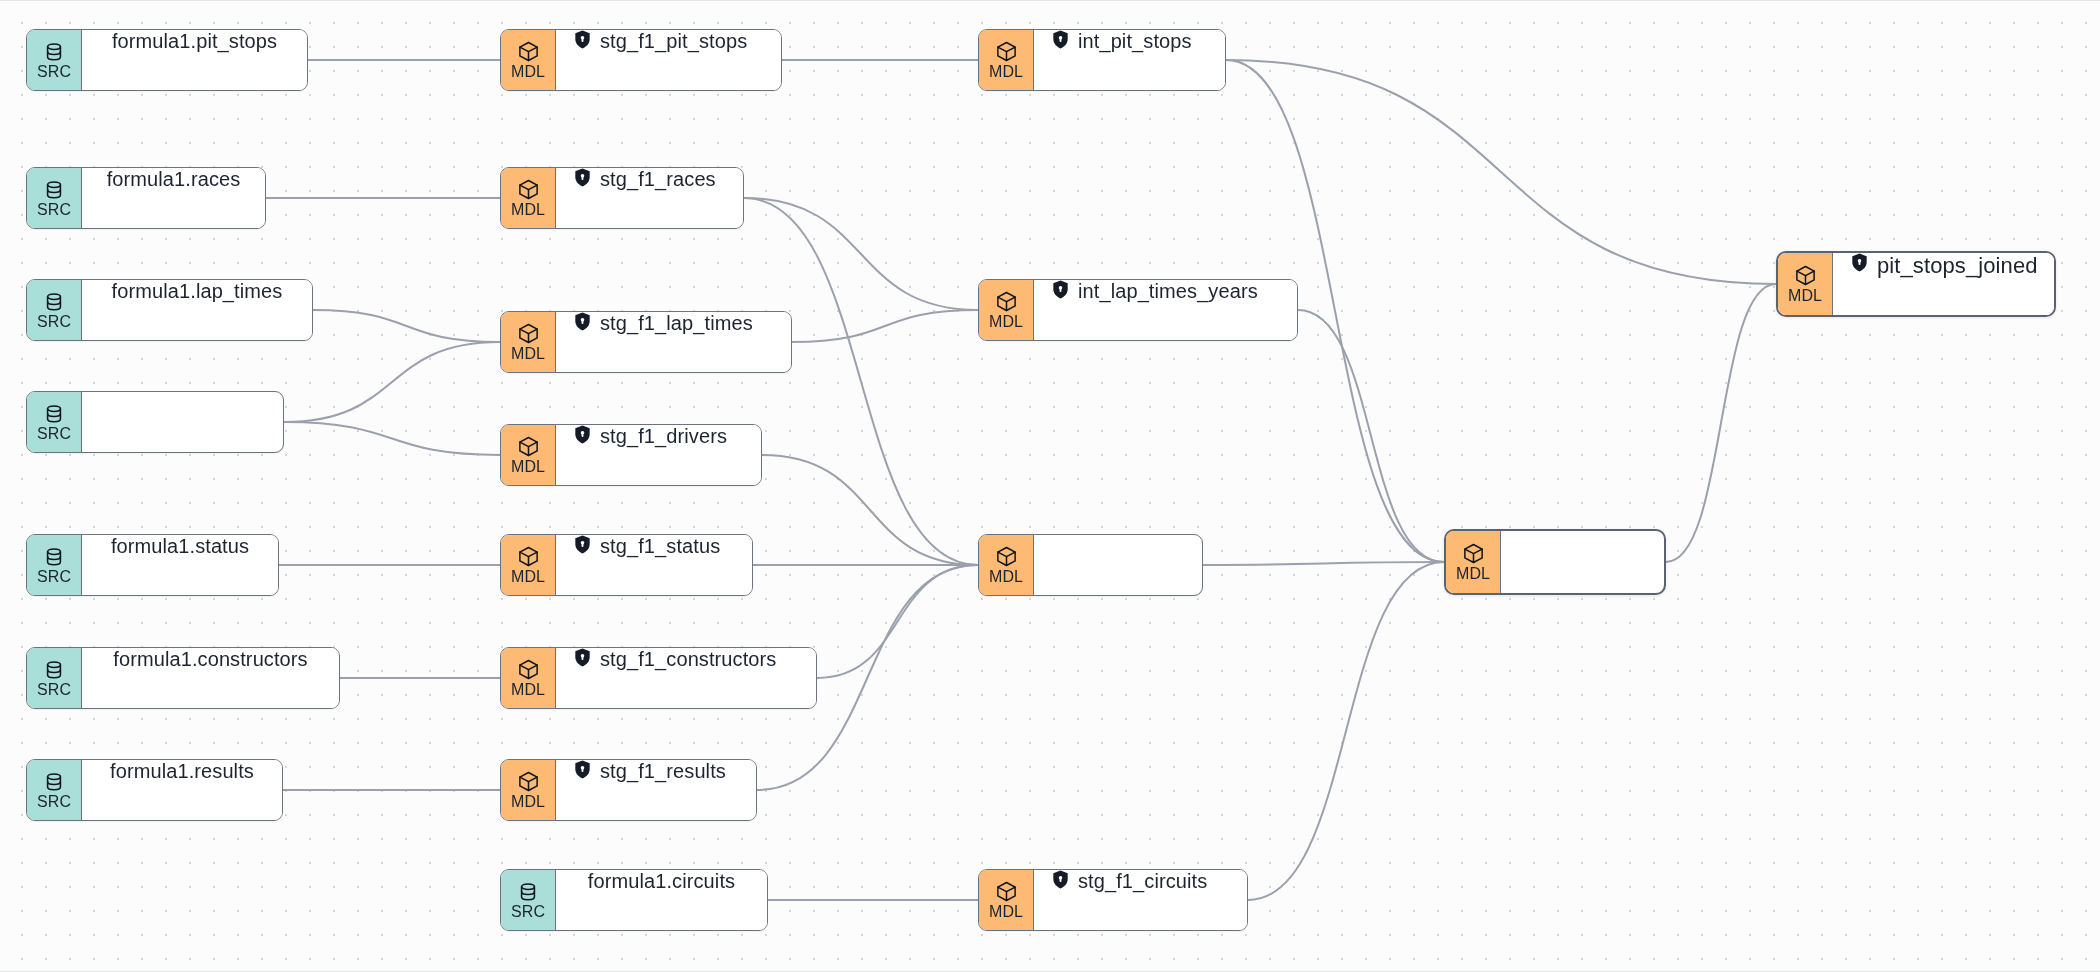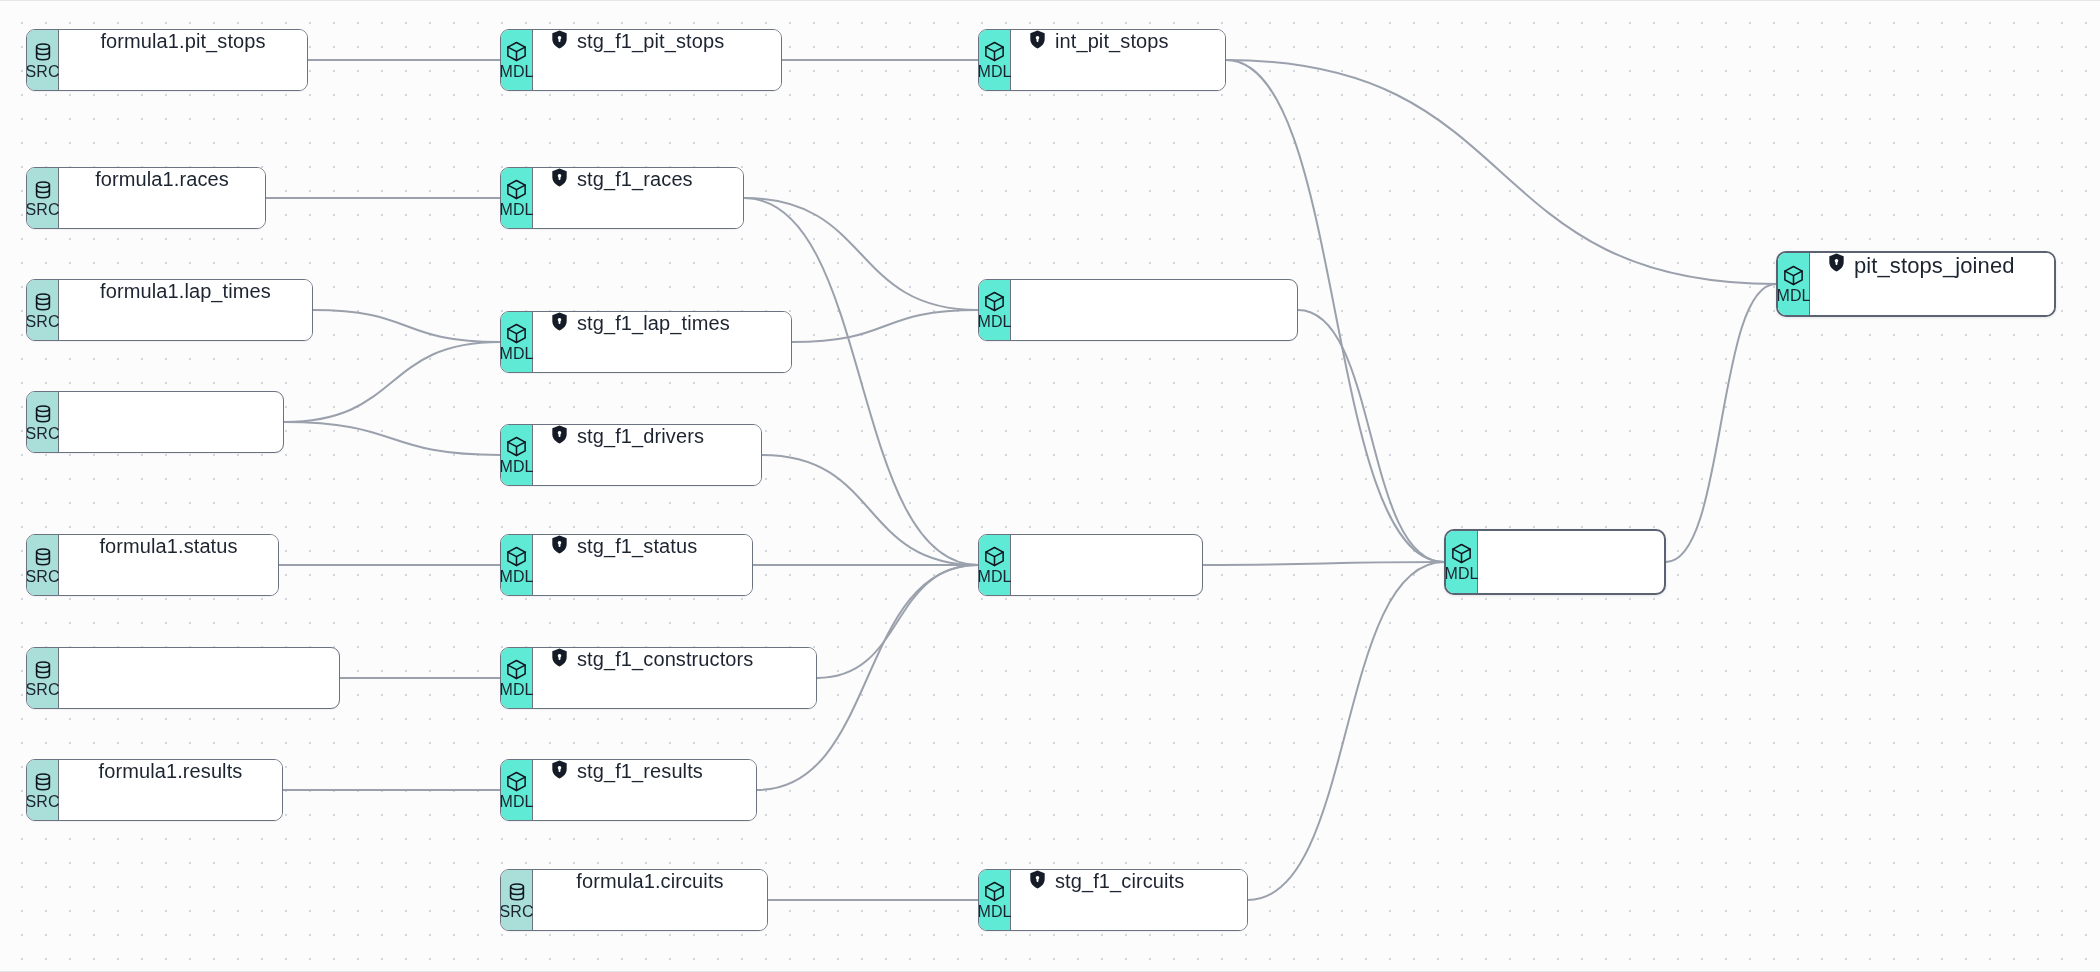--- a/index.html
+++ b/index.html
@@ -46,31 +46,31 @@
     box-shadow: 0 1px 1px rgba(16,24,40,0.05);
   }
   .node.emph {
     border-width: 2px;
     border-color: #5b6372;
     border-radius: 10px;
     box-shadow: 0 1px 3px rgba(16,24,40,0.10);
   }
   .badge {
     flex: 0 0 auto;
-    width: 32px;
+    width: 55px;
     display: flex;
     flex-direction: column;
     align-items: center;
     justify-content: center;
     gap: 1px;
     border-right: 1.6px solid #6b7280;
     box-sizing: border-box;
   }
   .badge.src { background: #a9dfd8; }
-  .badge.mdl { background: #5eead4; }
+  .badge.mdl { background: #fdba74; }
   .badge .glyph {
     display: block;
     line-height: 0;
   }
   .badge .btext {
     font-size: 16px;
     line-height: 16px;
     color: #1c2430;
     letter-spacing: 0.1px;
     font-weight: 400;
@@ -190,20 +190,23 @@
       </div>
       <div class="node" style="left: 26px; top: 646px; width: 314px; height: 62px;">
         <div class="badge src">
           <span class="glyph"><svg width="22" height="22" viewBox="0 0 24 24" fill="none" stroke="#10161f" stroke-width="1.7" stroke-linecap="round" stroke-linejoin="round">
               <ellipse cx="12" cy="6.2" rx="7" ry="3"></ellipse>
               <path d="M5 6.2v5.6c0 1.66 3.13 3 7 3s7-1.34 7-3V6.2"></path>
               <path d="M5 11.8v5.6c0 1.66 3.13 3 7 3s7-1.34 7-3v-5.6"></path>
             </svg></span>
           <span class="btext">SRC</span>
         </div>
+        <div class="body center">
+          <span class="label">formula1.constructors</span>
+        </div>
       </div>
       <div class="node" style="left: 26px; top: 758px; width: 257px; height: 62px;">
         <div class="badge src">
           <span class="glyph"><svg width="22" height="22" viewBox="0 0 24 24" fill="none" stroke="#10161f" stroke-width="1.7" stroke-linecap="round" stroke-linejoin="round">
               <ellipse cx="12" cy="6.2" rx="7" ry="3"></ellipse>
               <path d="M5 6.2v5.6c0 1.66 3.13 3 7 3s7-1.34 7-3V6.2"></path>
               <path d="M5 11.8v5.6c0 1.66 3.13 3 7 3s7-1.34 7-3v-5.6"></path>
             </svg></span>
           <span class="btext">SRC</span>
         </div>
@@ -387,20 +390,28 @@
         </div>
       </div>
       <div class="node" style="left: 978px; top: 278px; width: 320px; height: 62px;">
         <div class="badge mdl">
           <span class="glyph"><svg width="23" height="23" viewBox="0 0 24 24" fill="none" stroke="#10161f" stroke-width="1.6" stroke-linecap="round" stroke-linejoin="round">
               <path d="M12 2.6 21 7.4v9.2L12 21.4 3 16.6V7.4z"></path>
               <path d="M3 7.4 12 12.2l9-4.8"></path>
               <path d="M12 12.2v9.2"></path>
             </svg></span>
           <span class="btext">MDL</span>
+        </div>
+        <div class="body">
+          <span class="shield"><svg width="17" height="19" viewBox="0 0 18 20" aria-hidden="true">
+              <path d="M9 0.6 16.6 3.4v6.1c0 4.6-3.1 8.3-7.6 9.9C4.5 17.8 1.4 14.1 1.4 9.5V3.4z" fill="#151c27"></path>
+              <circle cx="9" cy="8.2" r="1.9" fill="#ffffff"></circle>
+              <rect x="8.0" y="8.6" width="2.0" height="4.0" rx="0.9" fill="#ffffff"></rect>
+            </svg></span>
+          <span class="label">int_lap_times_years</span>
         </div>
       </div>
       <div class="node" style="left: 978px; top: 533px; width: 225px; height: 62px;">
         <div class="badge mdl">
           <span class="glyph"><svg width="23" height="23" viewBox="0 0 24 24" fill="none" stroke="#10161f" stroke-width="1.6" stroke-linecap="round" stroke-linejoin="round">
               <path d="M12 2.6 21 7.4v9.2L12 21.4 3 16.6V7.4z"></path>
               <path d="M3 7.4 12 12.2l9-4.8"></path>
               <path d="M12 12.2v9.2"></path>
             </svg></span>
           <span class="btext">MDL</span>

